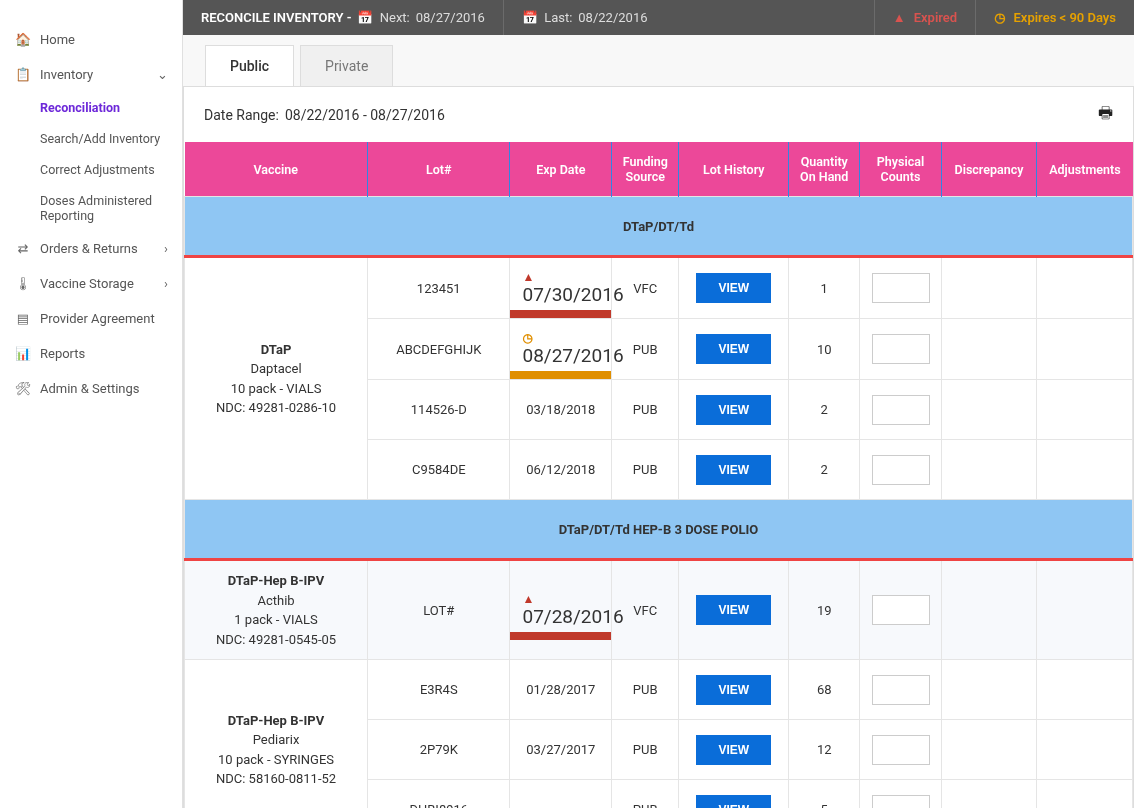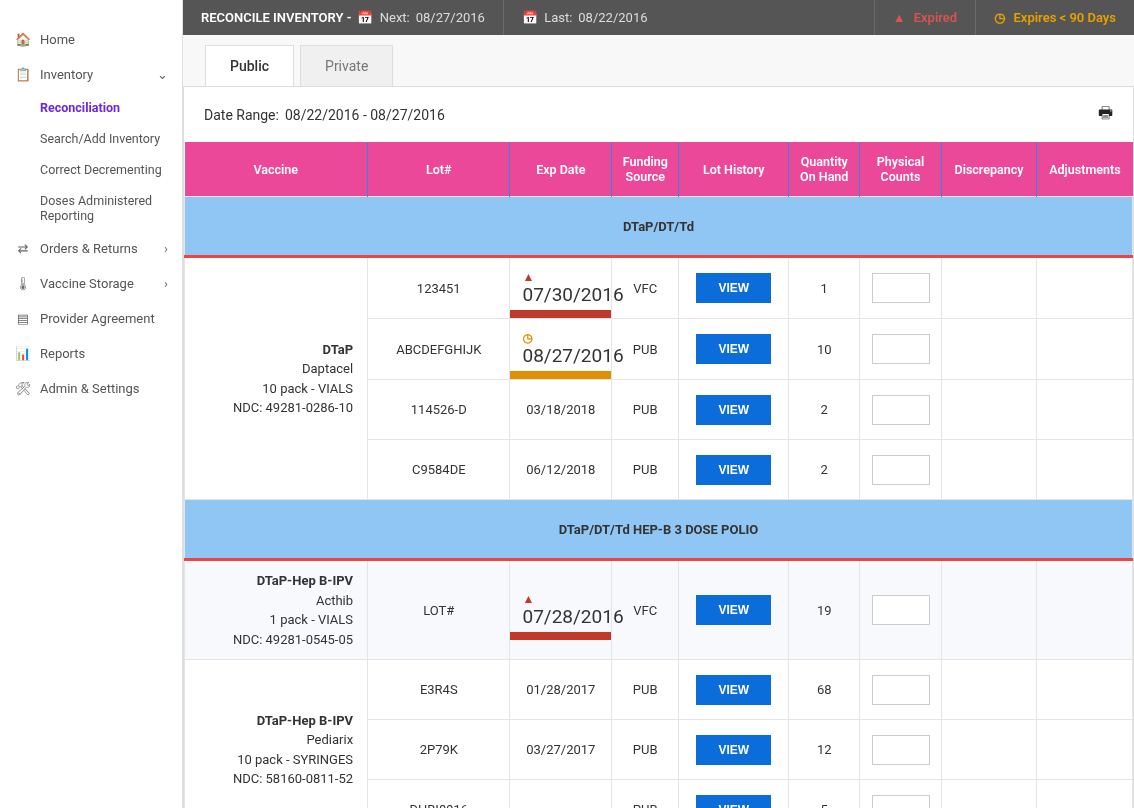--- a/index.html
+++ b/index.html
@@ -37,21 +37,21 @@
   .col-lot { width: 140px; }
   .col-exp { width: 100px; }
   .col-fund { width: 66px; }
   .col-hist { width: 108px; }
   .col-qty { width: 70px; }
   .col-phys { width: 80px; }
   .col-disc { width: 94px; }
   .col-adj { width: 94px; }
   .cat-row td { background: #8fc6f3; color: #333; font-size: 13px; font-weight: 700; text-align: center; padding: 8px; border-bottom: 3px solid #ef4444; }
   tbody td { border: 1px solid #e5e5e5; font-size: 13px; text-align: center; padding: 0; height: 60px; vertical-align: middle; }
-  tbody td.vaccine-cell { text-align: right; padding: 10px 14px; vertical-align: middle; font-size: 13px; line-height: 1.5; }
+  tbody td.vaccine-cell { text-align: center; padding: 10px 14px; vertical-align: middle; font-size: 13px; line-height: 1.5; }
   .vaccine-cell .vname { font-weight: 700; }
   .view-btn { background: #0a6dd9; color: #fff; border: none; padding: 8px 22px; font-weight: 700; font-size: 12px; cursor: pointer; }
   .phys-input { width: 58px; height: 30px; border: 1px solid #ccc; text-align: center; font-size: 13px; }
   .exp-cell { position: relative; height: 60px; }
   .exp-inner { display: flex; flex-direction: column; align-items: flex-start; justify-content: center; padding: 6px 10px 6px 12px; height: 100%; }
   .exp-warn-icon { font-size: 12px; line-height: 1; }
   .exp-date { font-size: 19px; }
   .exp-bar { position: absolute; left: 0; bottom: 0; height: 8px; width: 100%; }
   .exp-bar.red { background: #c0392b; }
   .exp-bar.orange { background: #e08f00; }
@@ -74,21 +74,21 @@
       <span class="chevron">⌄</span>
     </div>
     <div class="nav-sub">
       <div class="nav-item active">
         <span>Reconciliation</span>
       </div>
       <div class="nav-item">
         <span>Search/Add Inventory</span>
       </div>
       <div class="nav-item">
-        <span>Correct Decrementing</span>
+        <span>Correct Adjustments</span>
       </div>
       <div class="nav-item">
         <span>Doses Administered Reporting</span>
       </div>
     </div>
     <div class="nav-item">
       <span class="icon">⇄</span>
       <span>Orders &amp; Returns</span>
       <span class="chevron">›</span>
     </div>

